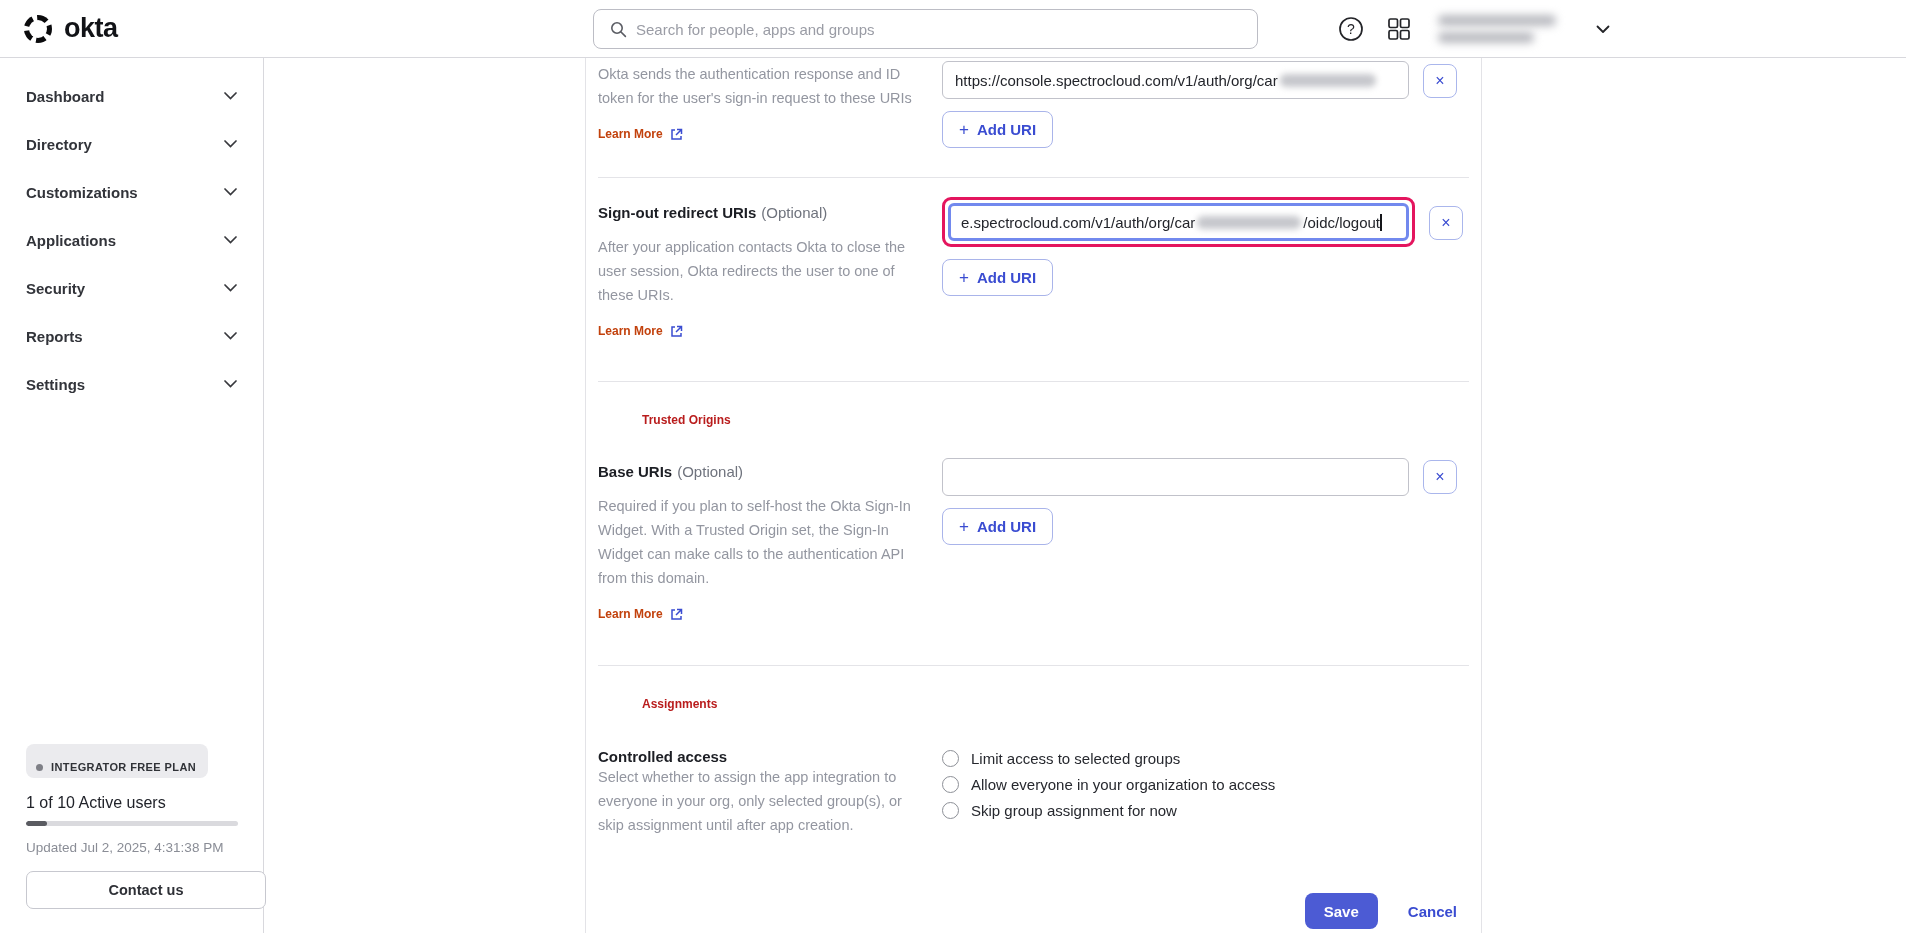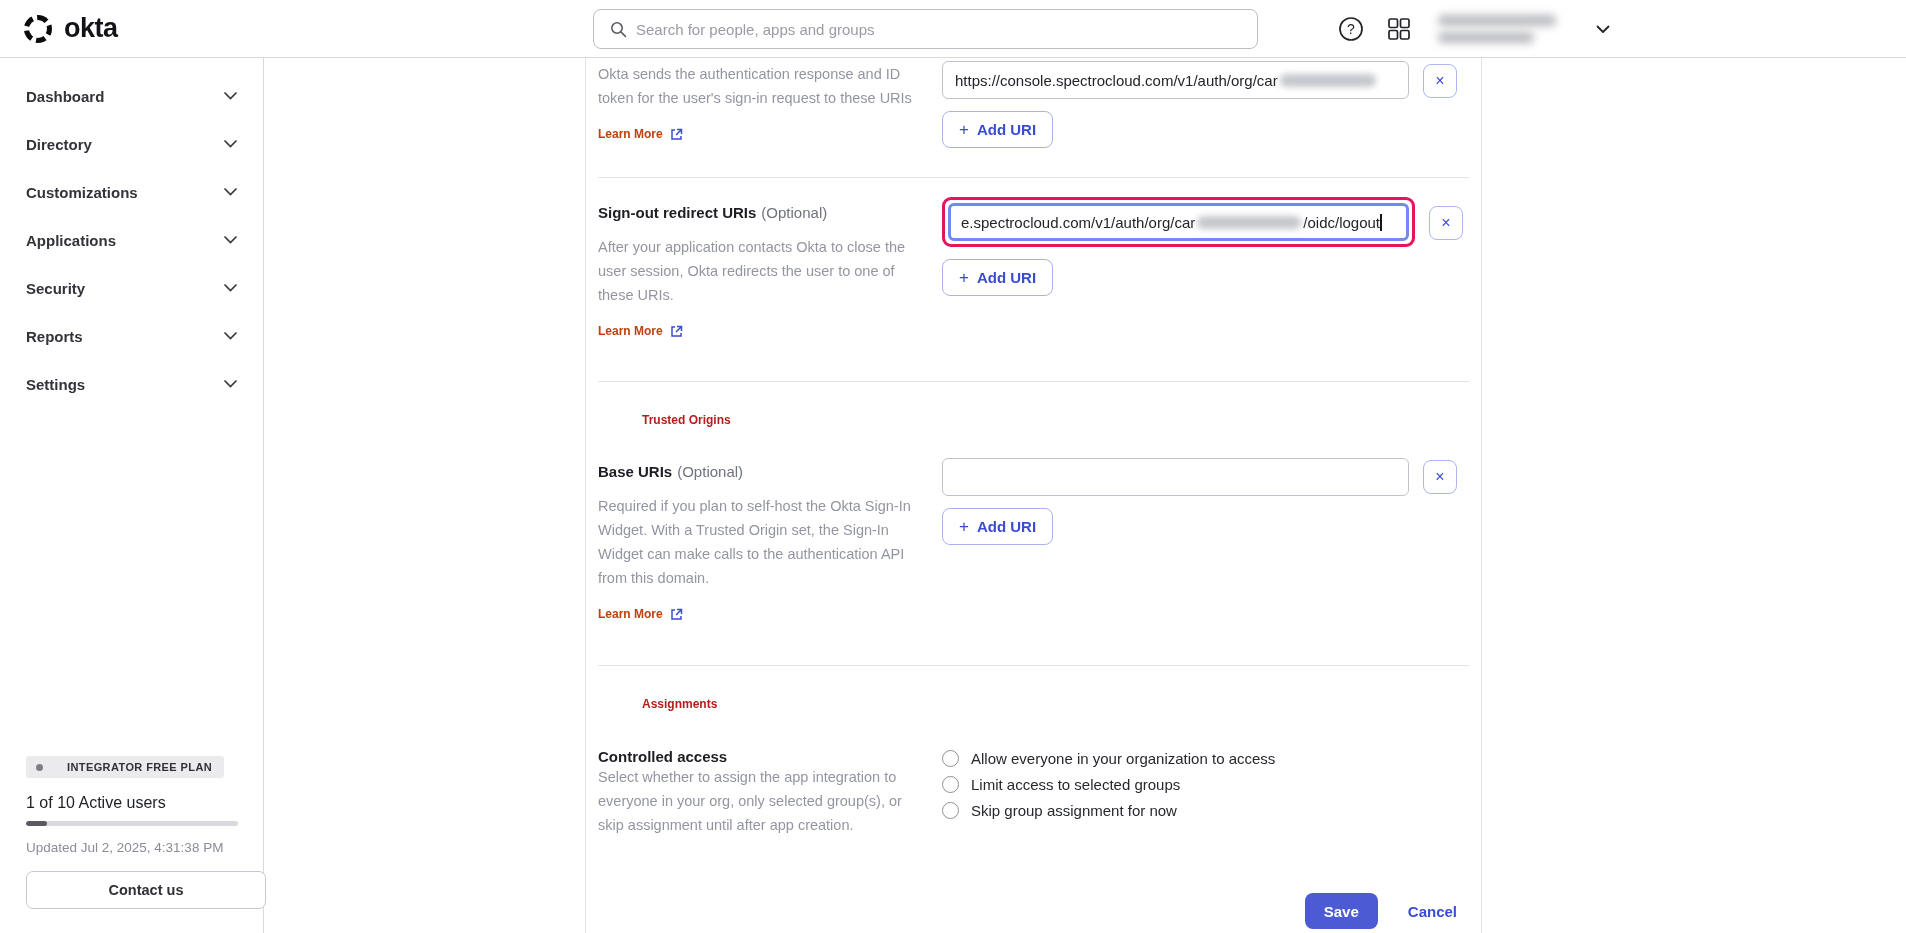--- a/index.html
+++ b/index.html
@@ -25,22 +25,22 @@
   .chev-hdr { margin-left:14px; }
 
   
   .sidebar { position:absolute; top:58px; left:0; width:264px; height:875px;
     background:#fff; border-right:1px solid #d8d8dd; }
   .nav { padding-top:14px; }
   .nav-item { height:48px; display:flex; align-items:center; justify-content:space-between;
     padding:0 26px; cursor:pointer; }
   .nav-item span.lbl { font-size:15px; font-weight:700; color:#32343a; }
   .side-bottom { position:absolute; left:0; bottom:0; width:100%; padding:0 26px 24px 26px; }
-  .plan-badge { display:inline-flex; align-items:center; gap:24px; background:#ebebee;
-    border-radius:3px; padding:5px 12px 5px 10px; }
+  .plan-badge { display:inline-flex; align-items:center; gap:8px; background:#ebebee;
+    border-radius:8px; padding:17px 12px 5px 10px; }
   .plan-dot { width:7px; height:7px; border-radius:50%; background:#7e7f86; }
   .plan-badge span { font-size:11px; font-weight:700; color:#303237; letter-spacing:0.4px; }
   .usage-text { font-size:16px; color:#21232a; margin-top:16px; }
   .usage-track { margin-top:9px; width:212px; height:5px; border-radius:3px; background:#dadade; overflow:hidden; }
   .usage-fill { height:100%; background:#5a5b61; border-radius:3px; }
   .updated { font-size:13.5px; color:#8a8d96; margin-top:14px; }
   .contact-btn { margin-top:16px; width:240px; height:38px; border:1px solid #c7c8cf; border-radius:7px;
     background:#fff; font-size:14.5px; font-weight:700; color:#2e3036; cursor:pointer;
     font-family:"Liberation Sans", sans-serif; }
 
@@ -310,25 +310,25 @@
     <div class="sec" style="padding-top:37px;">
       <div class="col-l">
         <div class="field-label">
           <b>Controlled access</b>
         </div>
         <div class="desc" style="">Select whether to assign the app integration to everyone in your org, only selected group(s), or skip assignment until after app creation.</div>
       </div>
       <div class="col-r" style="padding-top:2px;">
         <div class="radio-row">
           <span class="radio-circ"></span>
-          <span class="radio-lbl">Allow everyone in your organization to access</span>
+          <span class="radio-lbl">Limit access to selected groups</span>
         </div>
         <div class="radio-row">
           <span class="radio-circ"></span>
-          <span class="radio-lbl">Limit access to selected groups</span>
+          <span class="radio-lbl">Allow everyone in your organization to access</span>
         </div>
         <div class="radio-row">
           <span class="radio-circ"></span>
           <span class="radio-lbl">Skip group assignment for now</span>
         </div>
       </div>
     </div>
   </div>
 
   <div class="footer-row">

